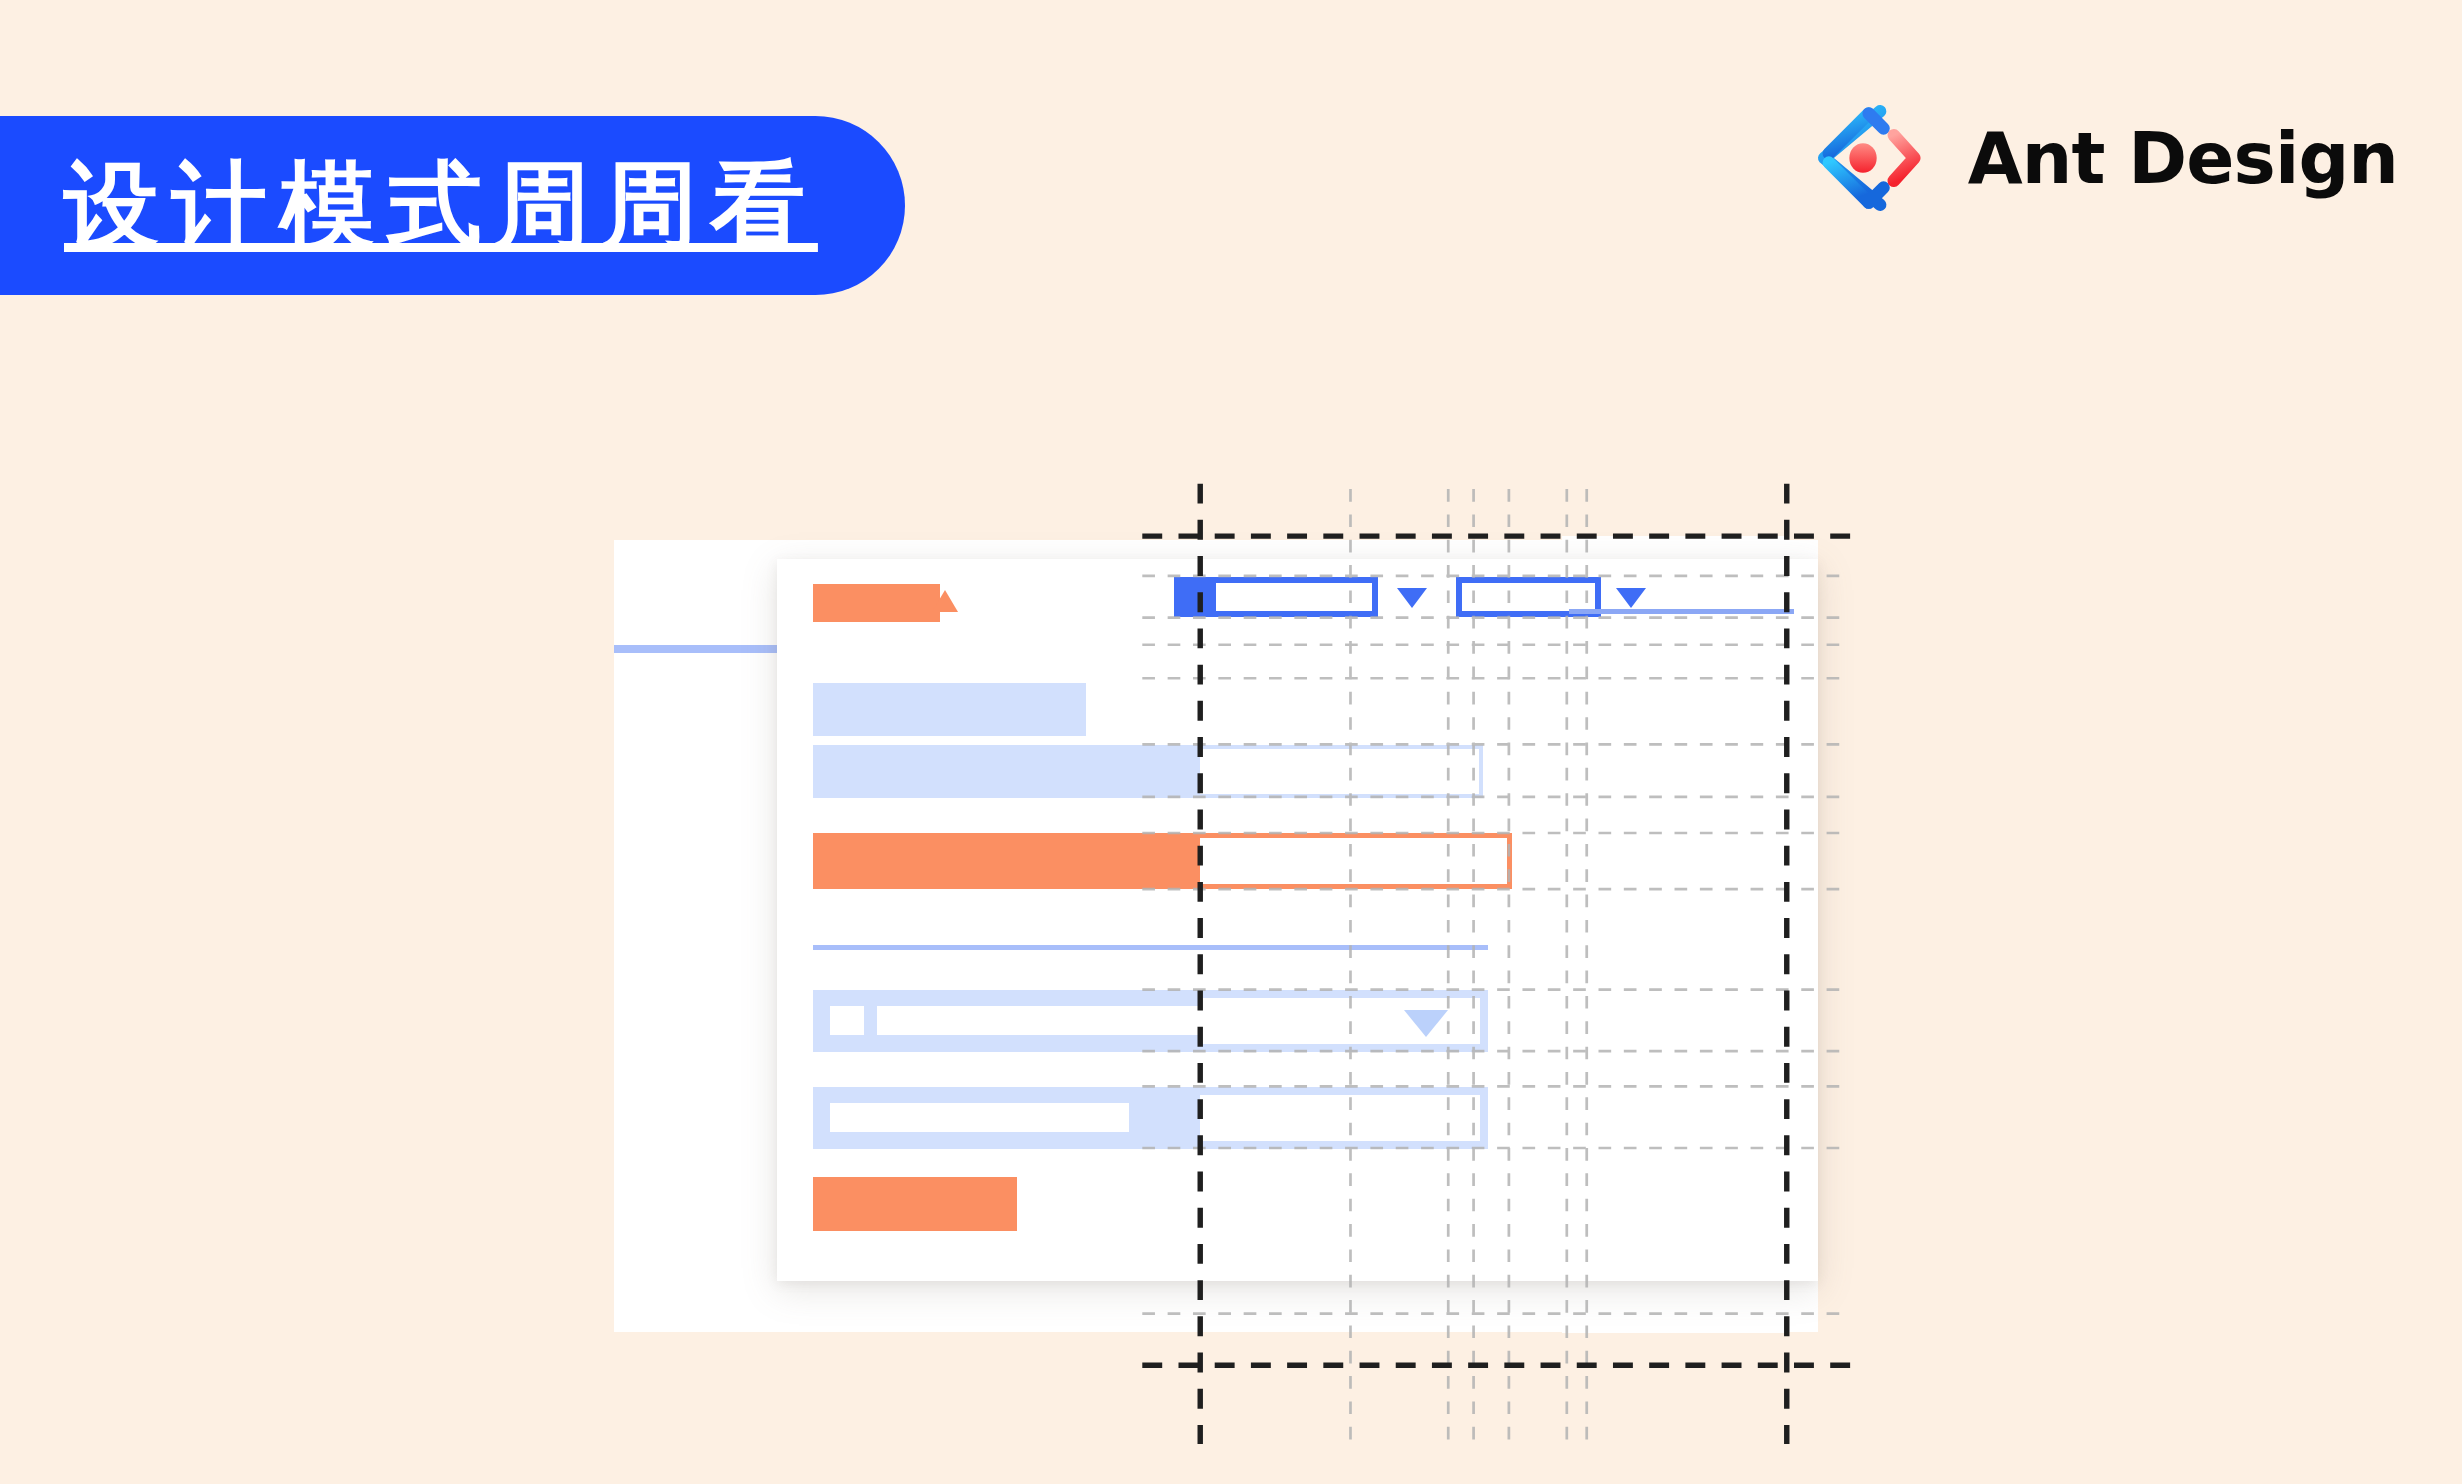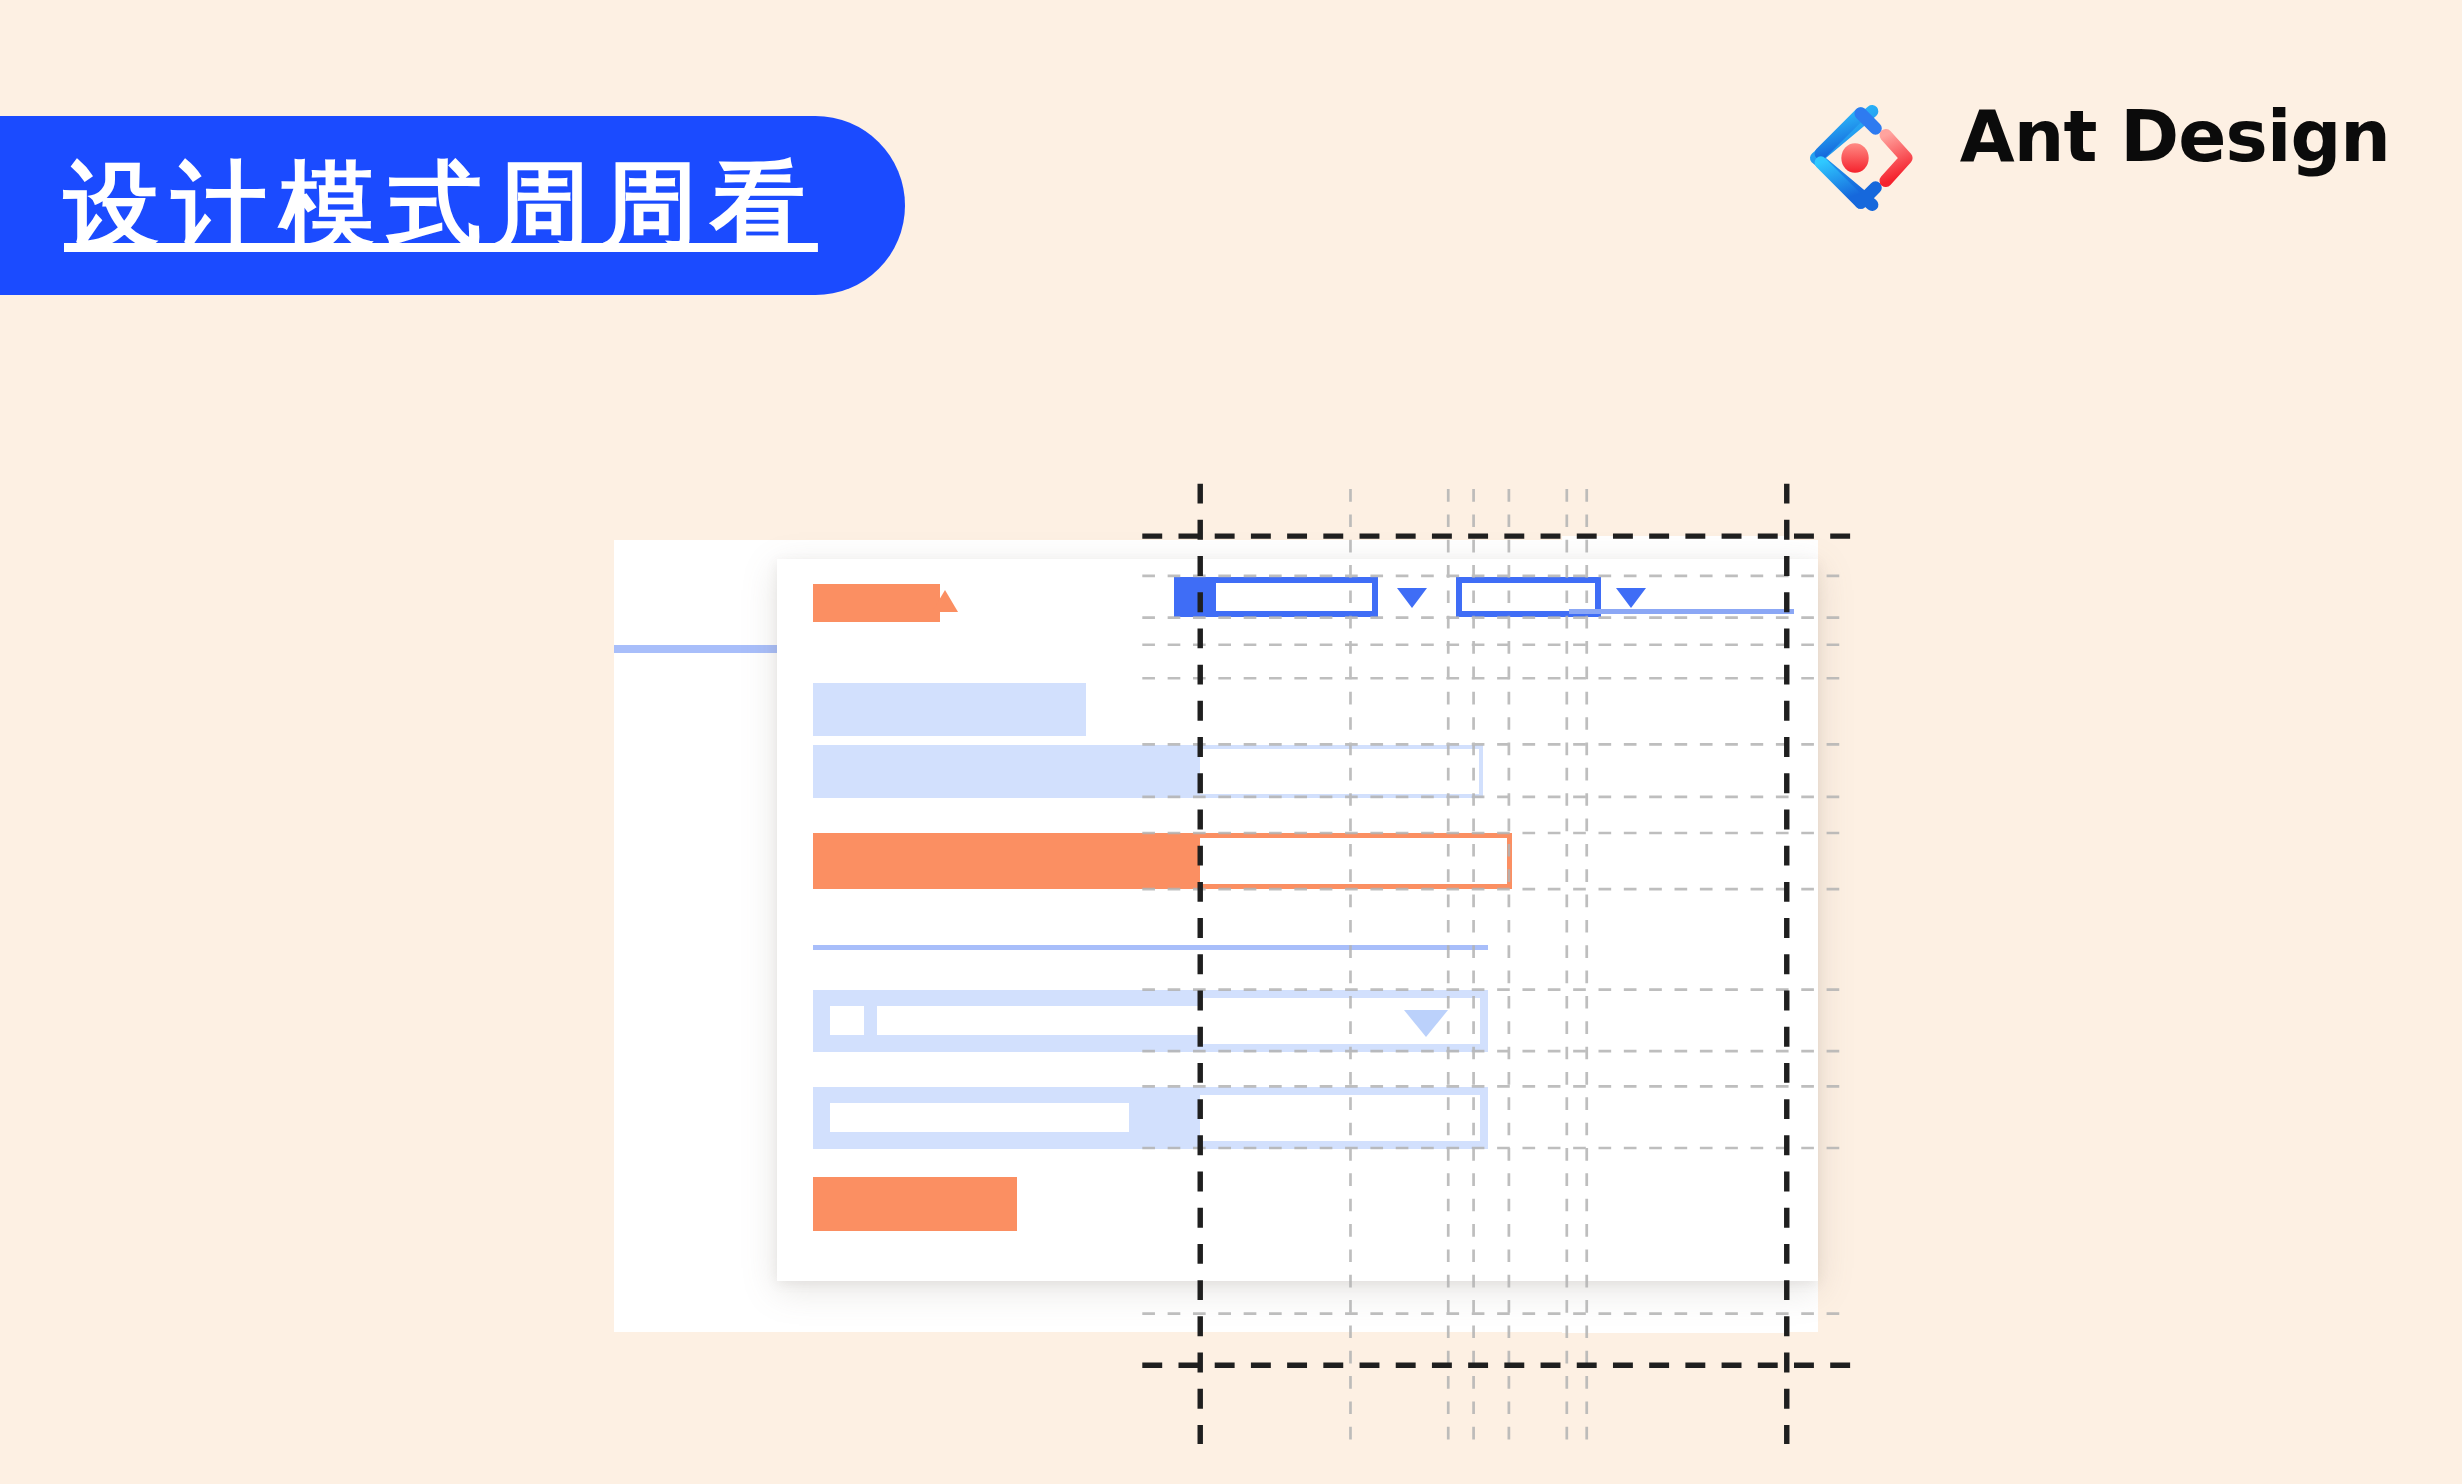--- a/index.html
+++ b/index.html
@@ -33,22 +33,22 @@
   .subline{
     position:absolute;left:138px;top:328px;
     font-size:45px;letter-spacing:2.7px;color:#7F7F7F;
     white-space:nowrap;font-weight:500;
   }
   .subline .issue{color:#1B4BFF;font-weight:bold;letter-spacing:4.5px;}
   .subline .sep{display:inline-block;width:23.5px;}
 
   
   .brand{
-    position:absolute;right:72px;top:101px;
-    display:flex;gap:40px;
+    position:absolute;right:64px;top:101px;
+    display:flex;align-items:center;gap:40px;
   }
   .brand-mark{width:114px;height:114px;display:block;}
   .brand-name{
     font-size:71px;font-weight:bold;color:#0B0B0B;
     letter-spacing:-0.9px;line-height:1;white-space:nowrap;
     font-family:"DejaVu Sans","Liberation Sans",sans-serif;
   }
 
   
   .illus{position:absolute;left:0;top:0;width:2462px;height:1485px;}

